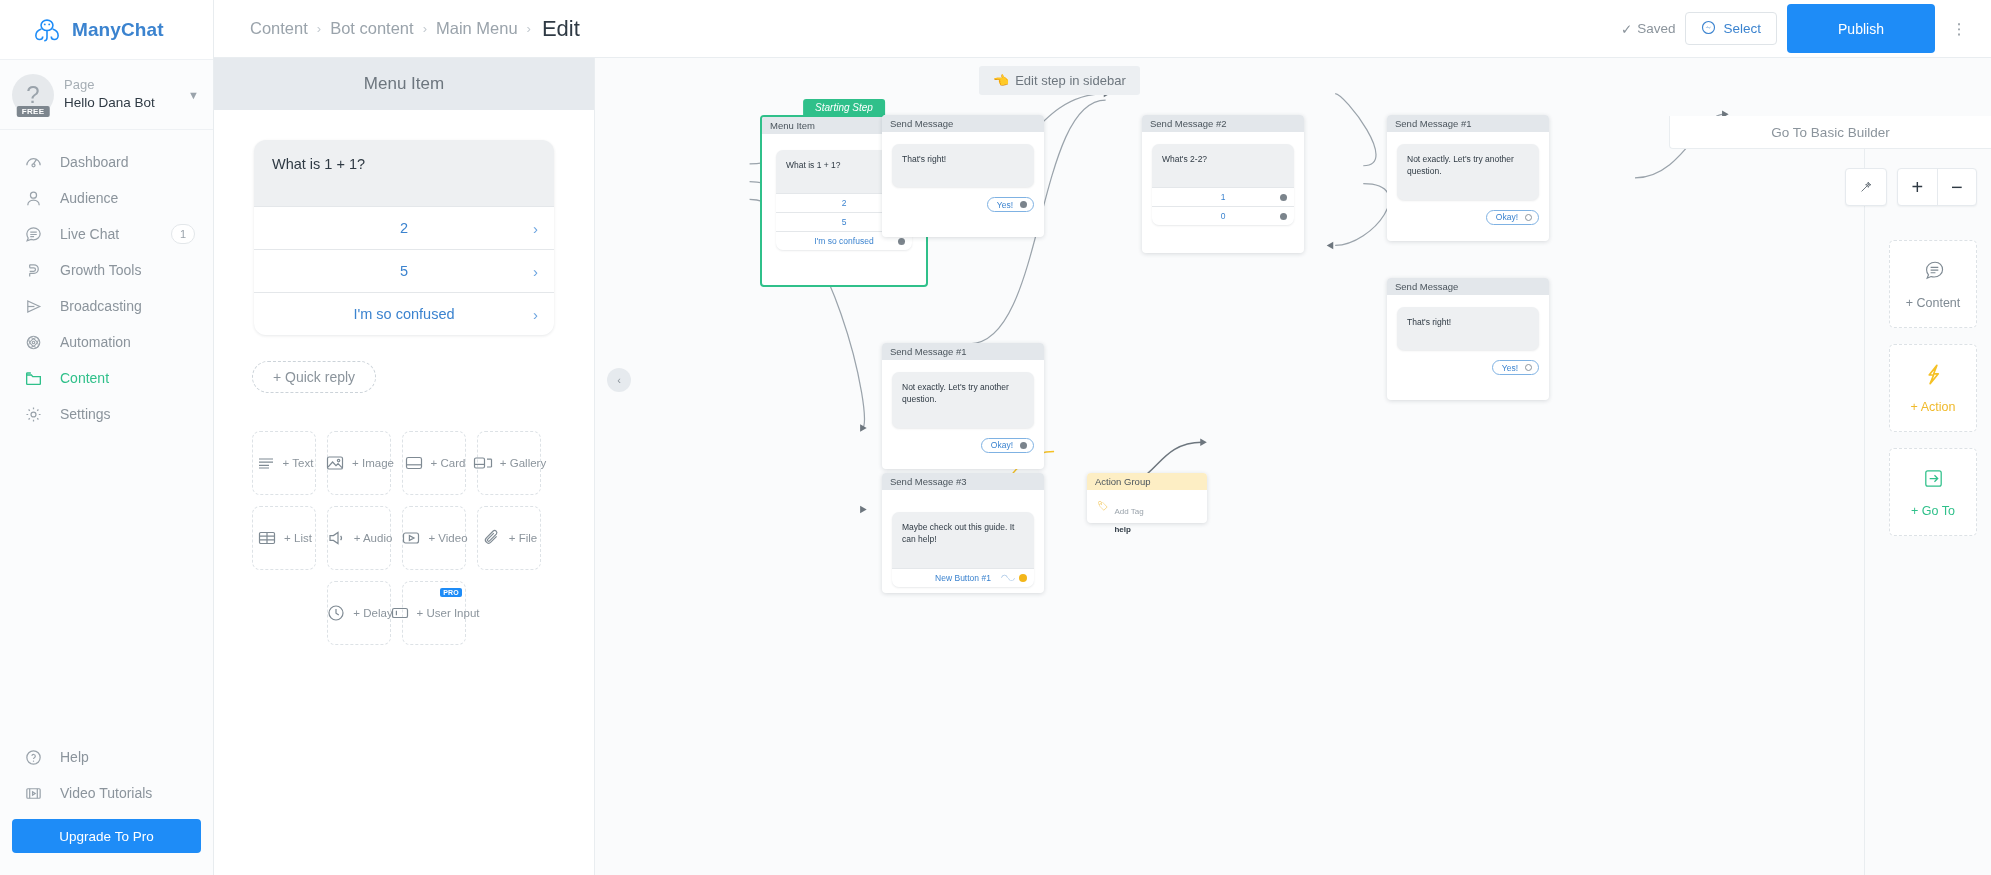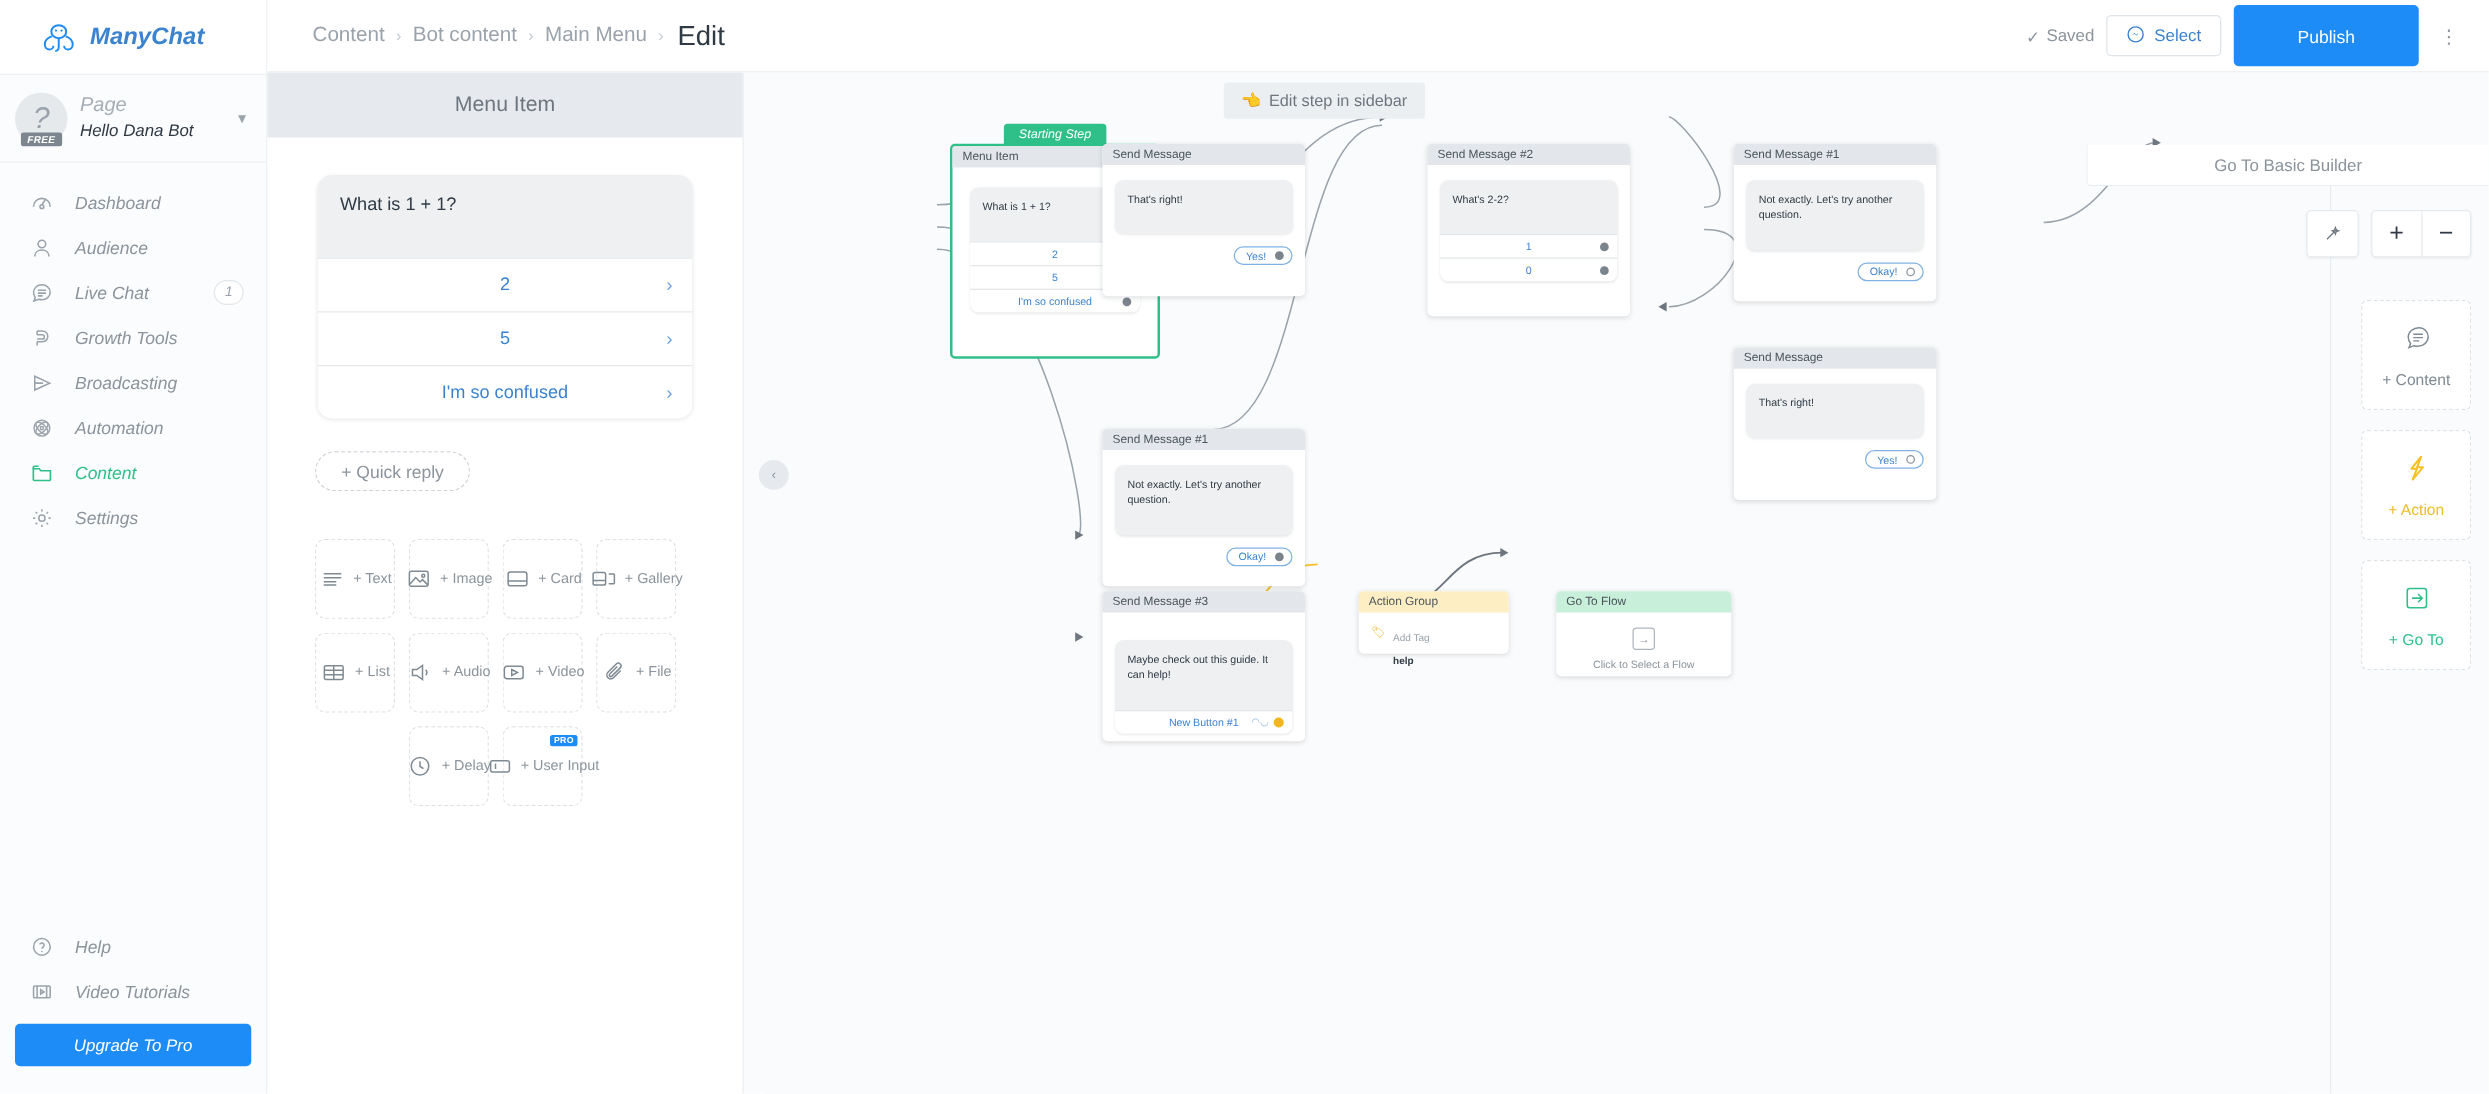--- a/index.html
+++ b/index.html
@@ -9,21 +9,21 @@
     background: #ffffff;
     overflow: hidden;
     -webkit-font-smoothing: antialiased;
   }
   .app { position: relative; width: 1991px; height: 875px; display: flex; }
 
   
   .sidebar {
     width: 214px; height: 875px; background: #fbfcfd;
     border-right: 1px solid #e8ecef;
-    display: flex; flex-direction: column; position: relative; flex: 0 0 214px; font-style: italic;
+    display: flex; flex-direction: column; position: relative; flex: 0 0 214px;
   }
   .brand {
     height: 60px; display: flex; align-items: center; gap: 10px;
     padding-left: 32px; border-bottom: 1px solid #eef1f4; background: #fff;
   }
   .brand-logo { width: 30px; height: 26px; color: #1e8cf7; }
   .brand-name { font-size: 19px; font-weight: 700; color: #3b83cf; letter-spacing: .1px; }
 
   .page-row {
     height: 70px; display: flex; align-items: center; padding: 0 14px 0 12px;
@@ -33,21 +33,21 @@
     width: 42px; height: 42px; border-radius: 50%; background: #e6e9ec;
     position: relative; display: flex; align-items: center; justify-content: center;
     color: #9aa3ab; font-size: 24px; flex: 0 0 42px;
   }
   .avatar .free-badge {
     position: absolute; bottom: -1px; left: 50%; transform: translateX(-50%);
     background: #7d868e; color: #fff; font-size: 8px; font-weight: 700;
     padding: 1px 5px; border-radius: 2px; letter-spacing: .3px;
   }
   .page-meta { flex: 1; line-height: 1.3; }
-  .page-label { font-size: 16px; color: #a6aeb5; }
+  .page-label { font-size: 13px; color: #a6aeb5; }
   .page-title { font-size: 13.5px; color: #2f3a44; font-weight: 400; }
   .chev { color: #9aa3ab; font-size: 11px; }
 
   .nav { padding-top: 14px; }
   .nav-item {
     height: 36px; display: flex; align-items: center; gap: 16px;
     padding-left: 22px; color: #8b949c; font-size: 14px; cursor: pointer;
     position: relative;
   }
   .nav-item .nico { width: 22px; height: 22px; display: flex; align-items: center; justify-content: center; color: #9aa3ab; }
@@ -688,29 +688,20 @@
             <div class="action-item">
               <span class="action-ico">🏷</span>
               <span>
                 <span class="action-label">Add Tag</span><br>
                 <span class="action-value">help</span>
               </span>
             </div>
           </div>
         </div>
 
-        <div class="node" style="left:650px; top:415px; width:140px; height:68px;">
-          <div class="node-head green">Go To Flow</div>
-          <div class="node-body" style="padding:4px 6px 6px;">
-            <div class="goto-inner">
-              <span class="goto-box">→</span>
-              <span class="goto-text">Click to Select a Flow</span>
-            </div>
-          </div>
-        </div>
 
       </section>
 
       <aside class="rtool">
         <div class="zoomrow">
           <div class="magic-btn">
             <svg viewBox="0 0 18 18" width="16" height="16" fill="none" stroke="currentColor" stroke-width="1.1">
               <path d="M4 14 13 5"></path>
                 <path d="M11.6 3.4 12.4 5.6 14.6 6.4 12.4 7.2 11.6 9.4 10.8 7.2 8.6 6.4 10.8 5.6Z"></path>
             </svg>

